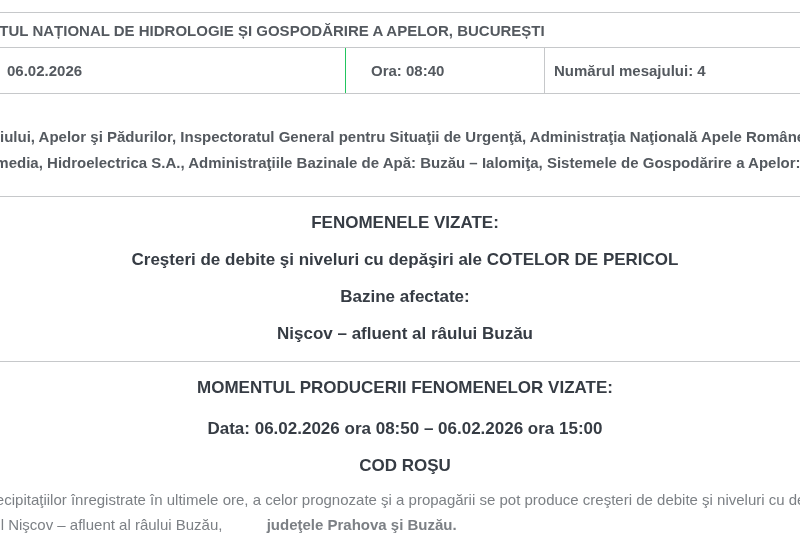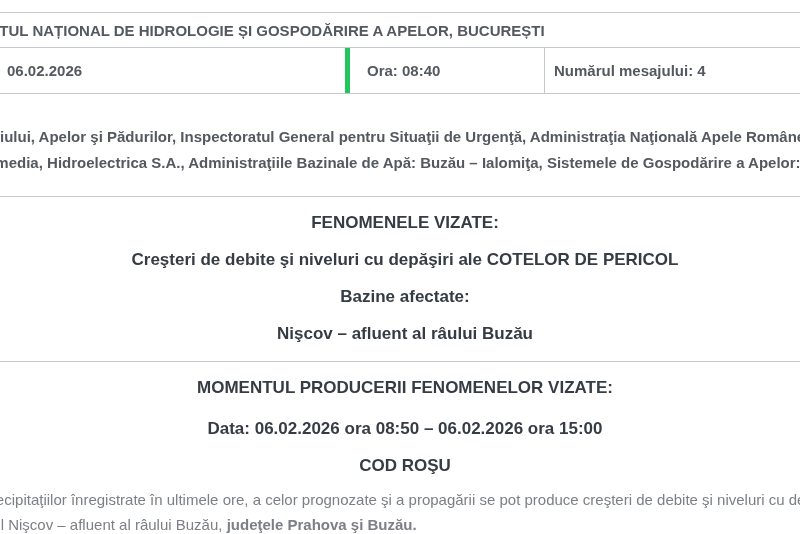--- a/index.html
+++ b/index.html
@@ -22,21 +22,21 @@
     color:#54595f;
     font-size:15px;
     font-weight:700;
   }
   .htable .row{display:flex;border-bottom:1px solid #c6c8ca;}
   .row-title{height:34px;align-items:center;}
   .row-title .cell{padding-left:11px;white-space:nowrap;}
   .row-meta{height:45px;}
   .row-meta .cell{display:flex;align-items:center;white-space:nowrap;}
   .cell-date{width:415px;padding-left:77px;box-sizing:border-box;}
-  .cell-time{width:199px;border-left:5px solid #22c55e;padding-left:17px;box-sizing:border-box;}
+  .cell-time{width:199px;border-left:1px solid #22c55e;padding-left:25px;box-sizing:border-box;}
   .cell-msgno{flex:1;border-left:1px solid #c6c8ca;padding-left:9px;}
   
   .recipients{margin-top:30px;color:#54595f;font-size:15px;font-weight:700;line-height:26px;}
   .rline{white-space:nowrap;}
   .rline.l1{margin-left:-35px;}
   .rline.l2{margin-left:22px;}
   
   .divider{border:none;border-top:1px solid #c6c8ca;margin:0;}
   .divider.d1{margin-top:20px;}
   .divider.d2{margin-top:16px;}
@@ -46,21 +46,21 @@
     color:#363c44;
     font-size:17px;
     font-weight:700;
     line-height:23px;
   }
   .centered .cline{margin-top:14px;}
   .centered .cline.sp{margin-top:18px;}
   
   .details{margin-top:10px;color:#7c8085;font-size:15px;font-weight:400;line-height:25px;}
   .dline{white-space:nowrap;}
-  .dline b{font-weight:700;}
+  .dline b{font-weight:700;margin-left:40px;}
   .dline.g1{margin-left:-35px;}
   .dline.g2{margin-left:49px;}
 </style>
 </head>
 <body>
 
 <div class="viewport">
   <div class="content">
 
     <div class="htable">

